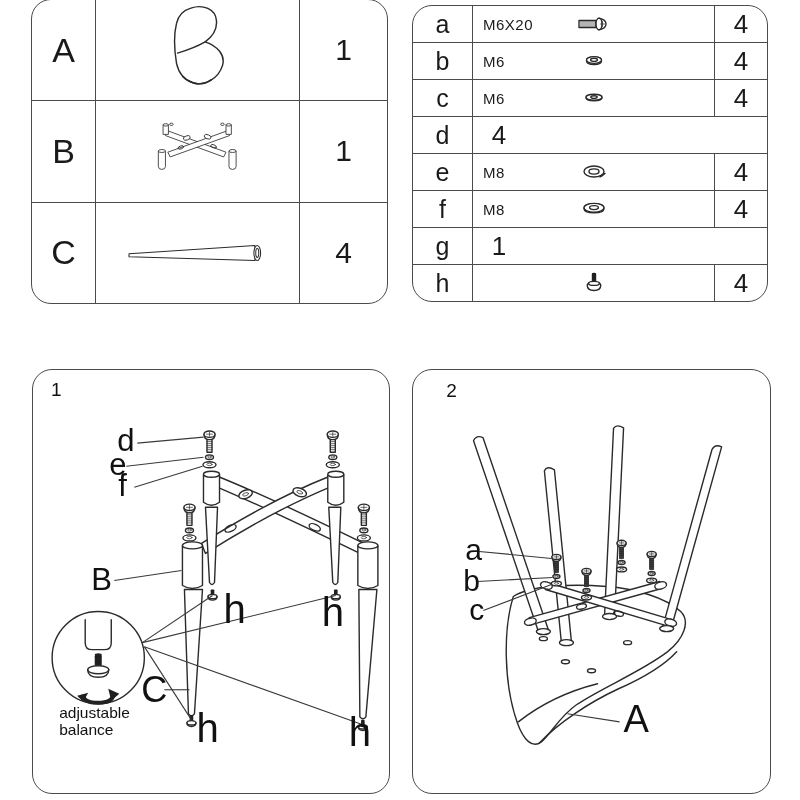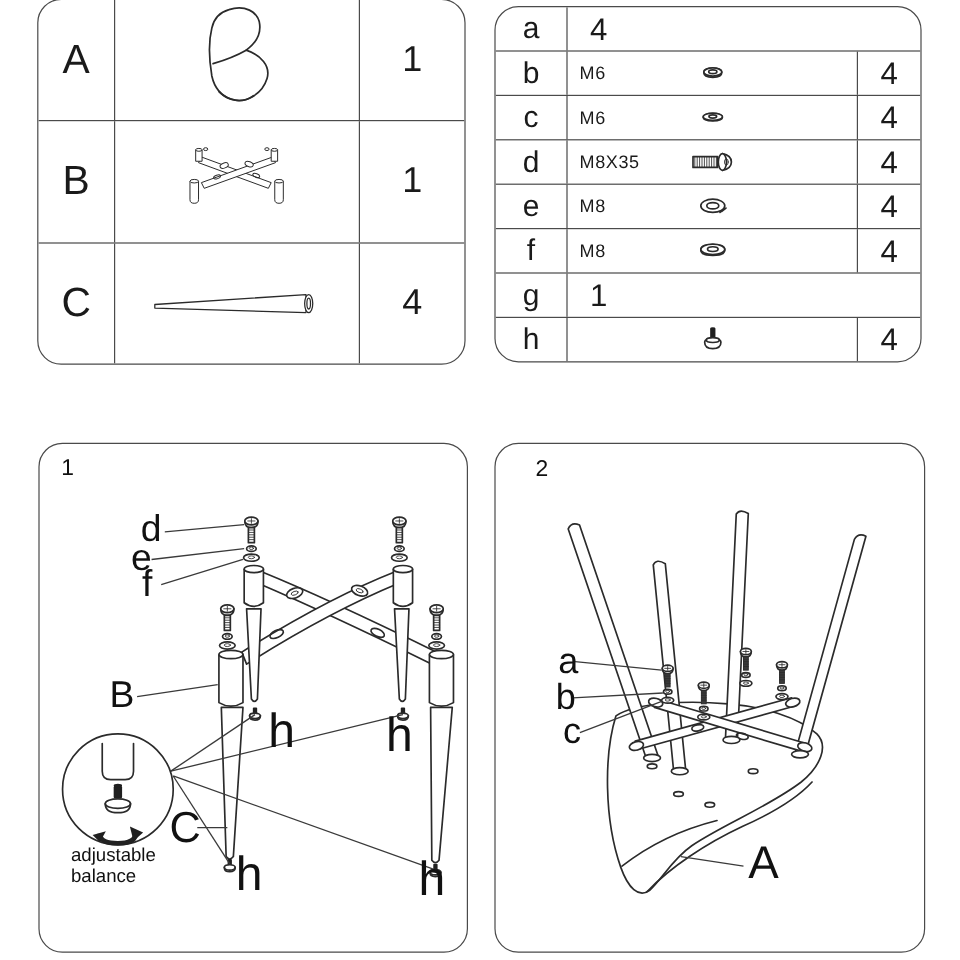--- a/index.html
+++ b/index.html
@@ -84,20 +84,32 @@
       </svg>
     </div>
     <div class="p-qty">4</div>
   </div>
 </div>
 
 <div class="panel" id="hardware-table">
 
   <div class="h-row rb">
     <div class="h-letter">a</div>
+    <div class="h-spec">
+      <span>M6X20</span>
+      <span class="h-icon">
+        <svg width="36" height="24" viewBox="0 0 36 24">
+          <rect class="fw" x="3" y="8.5" width="17" height="7"></rect>
+          <path class="ln thin" d="M5,8.5 V15.5 M7,8.5 V15.5 M9,8.5 V15.5 M11,8.5 V15.5 M13,8.5 V15.5 M15,8.5 V15.5 M17,8.5 V15.5 M19,8.5 V15.5"></path>
+          <path class="fw" d="M23,6.2 Q30,7.5 30,12 Q30,16.5 23,17.8 Z"></path>
+          <ellipse class="fw" cx="23" cy="12" rx="3" ry="5.8"></ellipse>
+          <path class="ln thin" d="M26.5,9.5 L26.5,14.5 M24.5,12 L28.5,12"></path>
+        </svg>
+      </span>
+    </div>
     <div class="h-qty">4</div>
   </div>
 
   <div class="h-row rb">
     <div class="h-letter">b</div>
     <div class="h-spec">
       <span>M6</span>
       <span class="h-icon">
         <svg width="36" height="24" viewBox="0 0 36 24">
           <path class="fw" d="M10.5,11.5 Q10.5,15.5 18,15.5 Q25.5,15.5 25.5,11.5 Q25.5,8 18,8 Q10.5,8 10.5,11.5 Z"></path>
@@ -119,32 +131,20 @@
           <ellipse class="fw" cx="18" cy="11.3" rx="8" ry="3"></ellipse>
           <ellipse class="ln" cx="18" cy="11.1" rx="3.2" ry="1.3"></ellipse>
         </svg>
       </span>
     </div>
     <div class="h-qty">4</div>
   </div>
 
   <div class="h-row rb">
     <div class="h-letter">d</div>
-    <div class="h-spec">
-      <span>M8X35</span>
-      <span class="h-icon">
-        <svg width="36" height="24" viewBox="0 0 36 24">
-          <rect class="fw" x="1.5" y="7.5" width="20.5" height="9"></rect>
-          <path class="ln thin" d="M3,7.5 V16.5 M5,7.5 V16.5 M7,7.5 V16.5 M9,7.5 V16.5 M11,7.5 V16.5 M13,7.5 V16.5 M15,7.5 V16.5 M17,7.5 V16.5 M19,7.5 V16.5 M21,7.5 V16.5"></path>
-          <path class="fw" d="M26,5 Q33.5,6.5 33.5,12 Q33.5,17.5 26,19 Z"></path>
-          <ellipse class="fw" cx="26" cy="12" rx="3.4" ry="7"></ellipse>
-          <ellipse class="ln thin" cx="29.3" cy="12" rx="1.6" ry="2.6"></ellipse>
-        </svg>
-      </span>
-    </div>
     <div class="h-qty">4</div>
   </div>
 
   <div class="h-row rb">
     <div class="h-letter">e</div>
     <div class="h-spec">
       <span>M8</span>
       <span class="h-icon">
         <svg width="36" height="24" viewBox="0 0 36 24">
           <ellipse class="fw" cx="18" cy="11.5" rx="10" ry="5.5"></ellipse>

